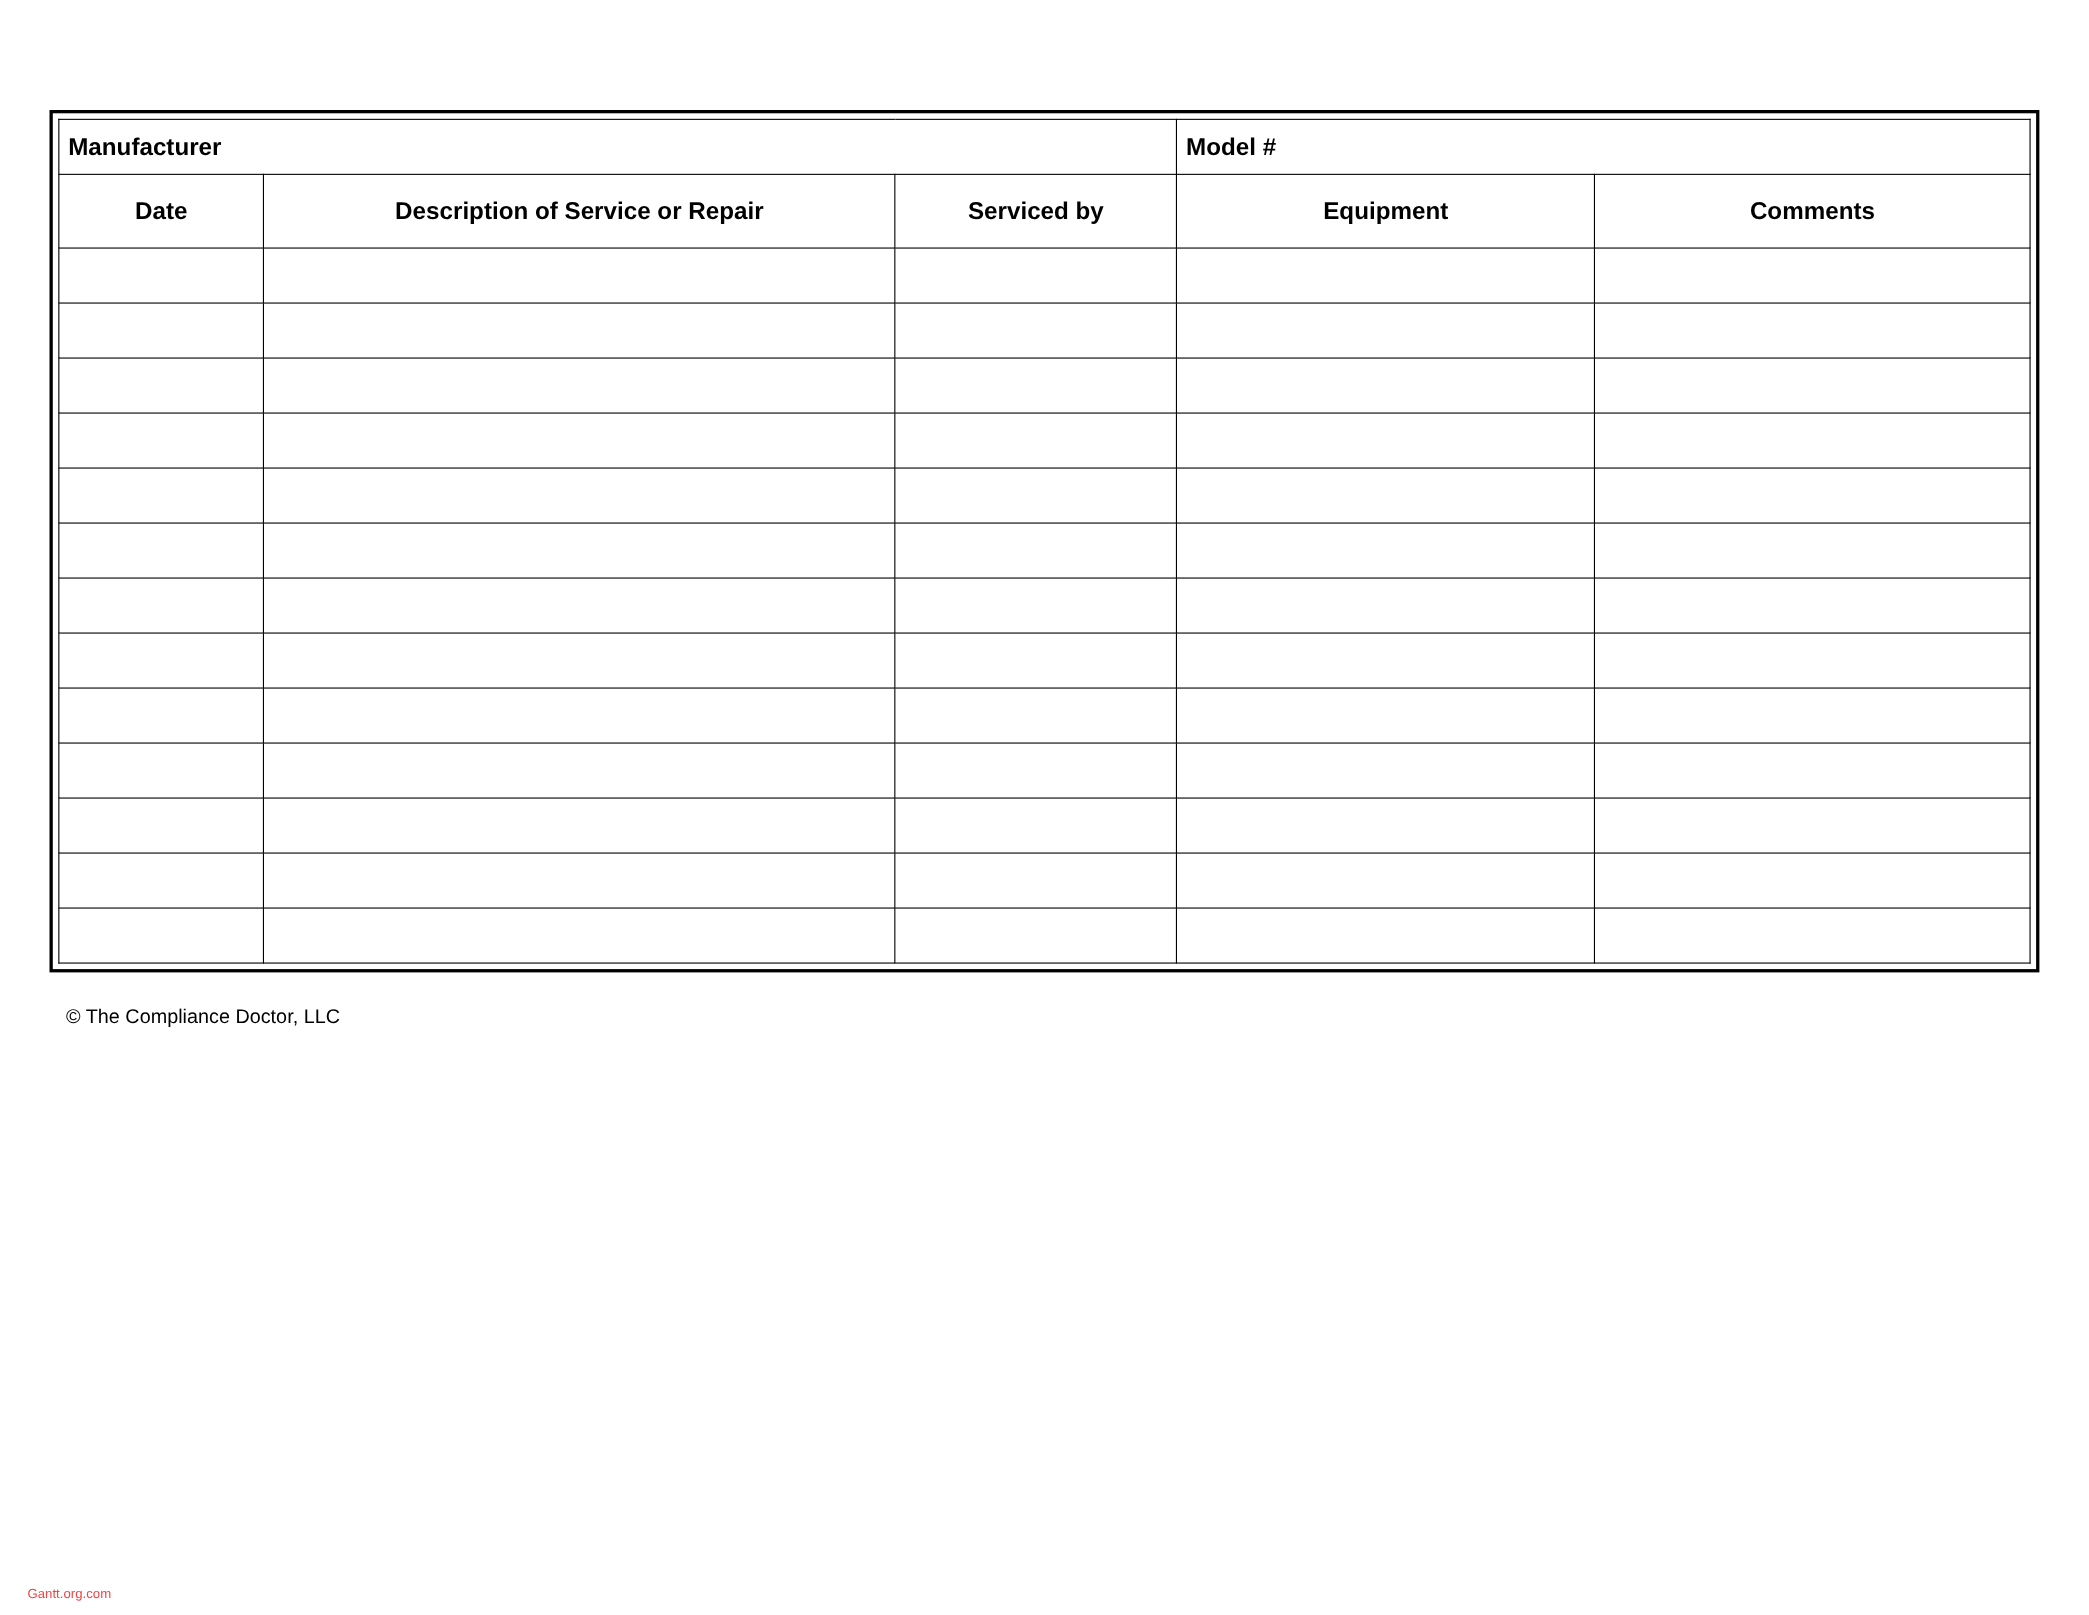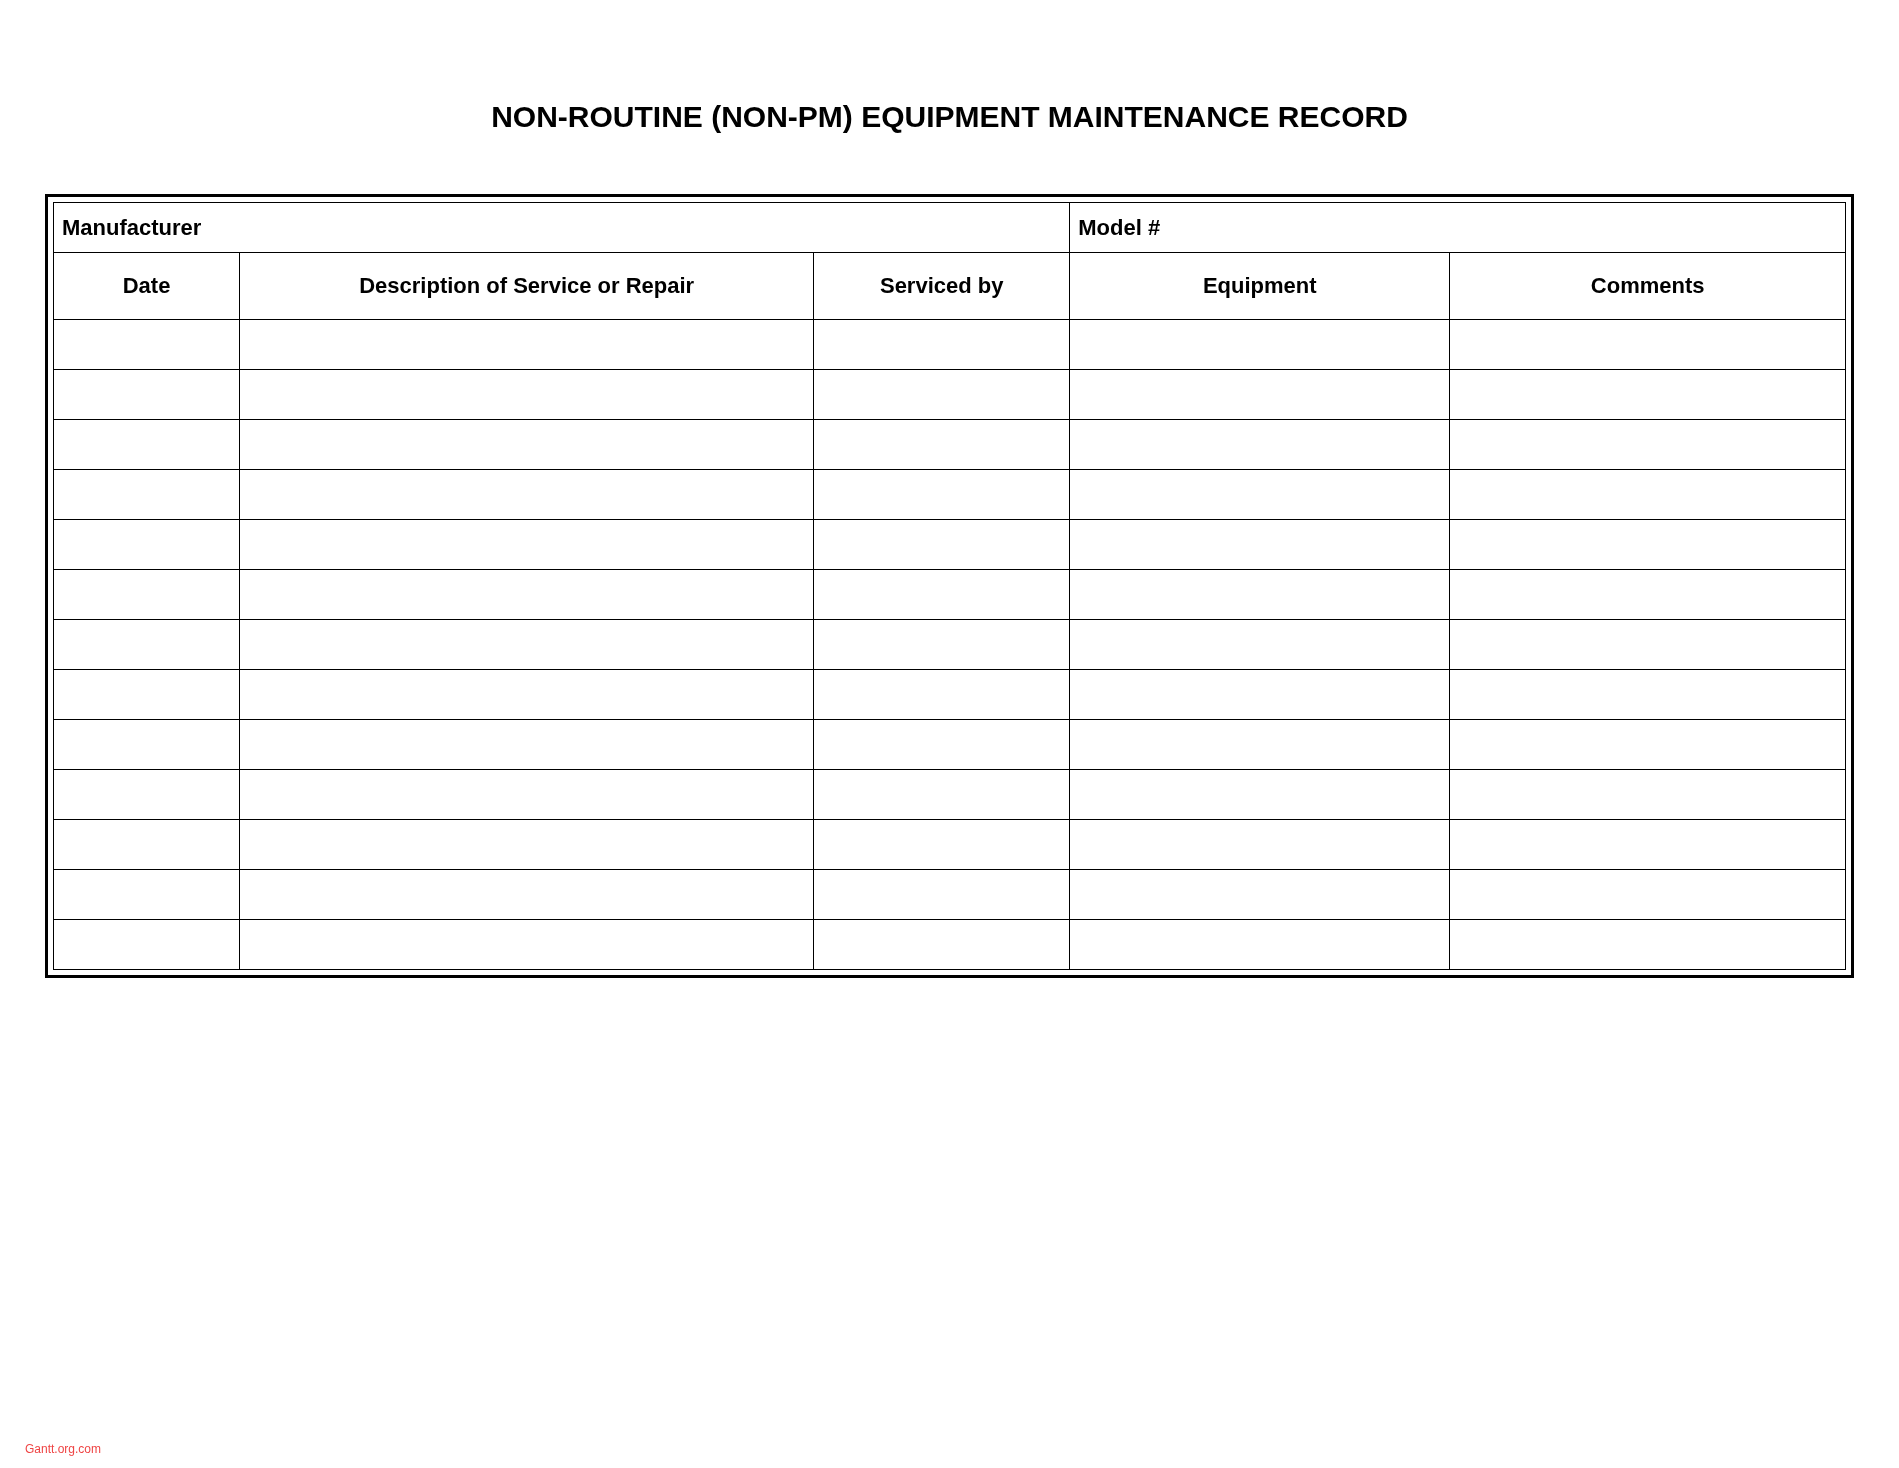--- a/index.html
+++ b/index.html
@@ -76,21 +76,20 @@
       left: 25px;
       font-size: 12px;
       color: #ef4444;
       font-family: Arial, sans-serif;
     }
   </style>
 </head>
 <body>
 
 <div class="page">
-  <h1 class="title">NON-ROUTINE (NON-PM) EQUIPMENT MAINTENANCE RECORD</h1>
 
   <div class="outer-wrap">
     <table class="main">
 
       <tbody>
 
       <tr class="info-row">
         <td colspan="3">Manufacturer</td>
         <td colspan="2">Model #</td>
       </tr>
@@ -193,15 +192,16 @@
             <td></td>
             <td></td>
             <td></td>
             <td></td>
             <td></td>
           </tr>
         </tbody>
     </table>
   </div>
 
+  <div class="copyright">© The Compliance Doctor, LLC</div>
 </div>
 
 <div class="watermark">Gantt.org.com</div>
 
 </body></html>

